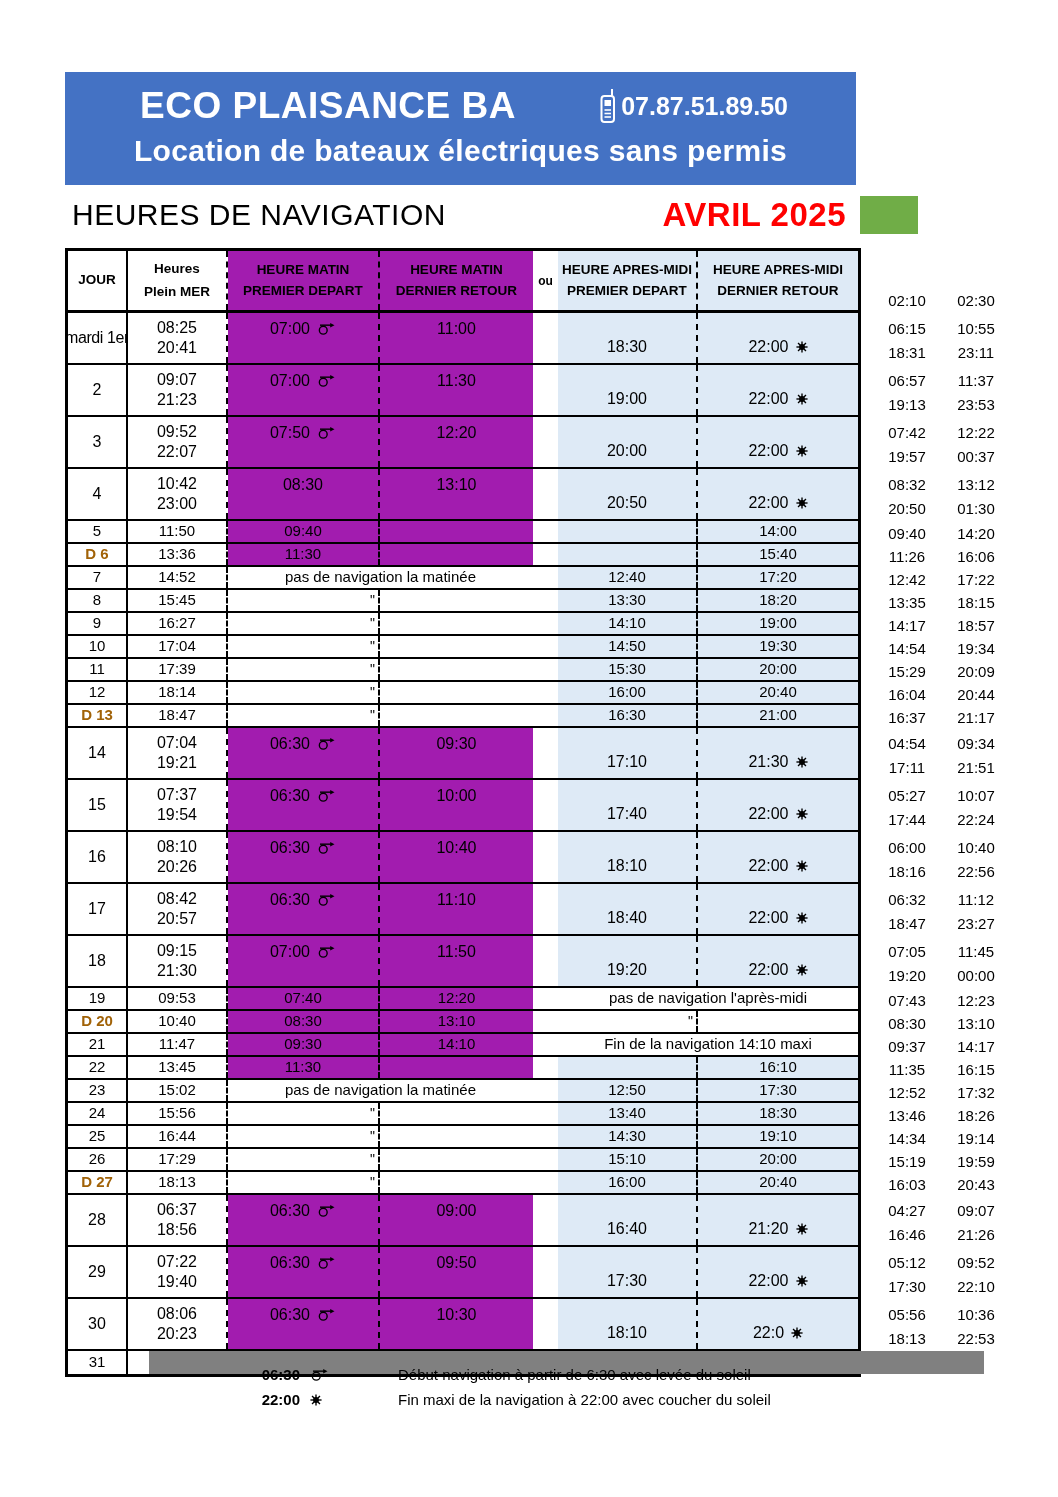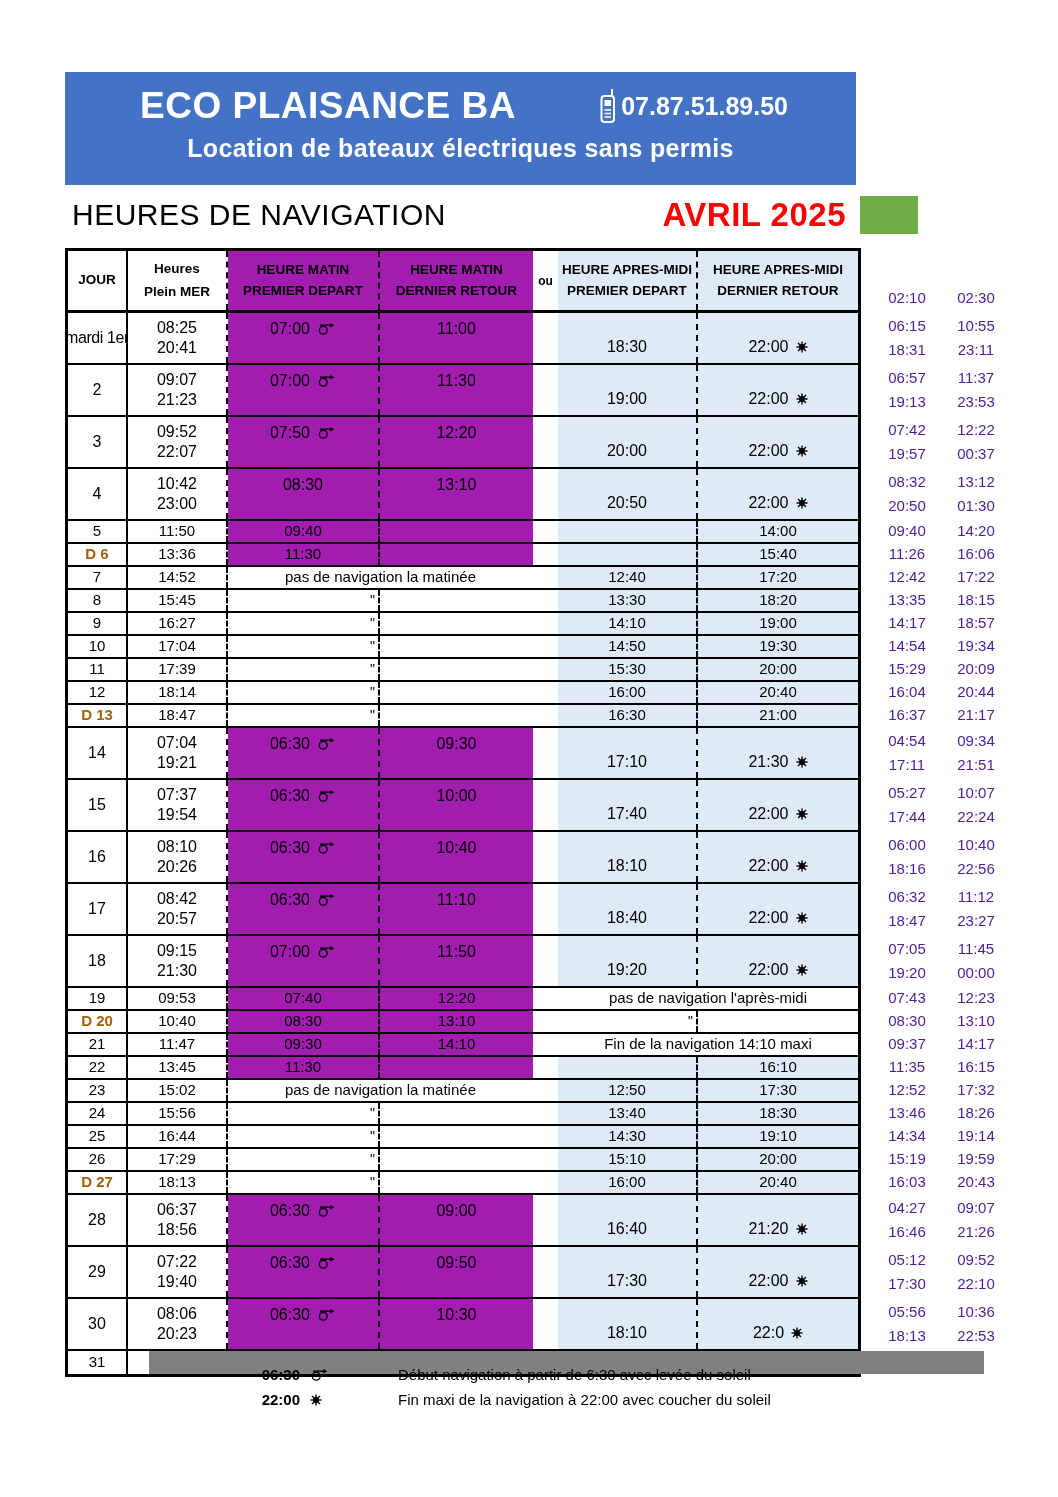--- a/index.html
+++ b/index.html
@@ -5,30 +5,30 @@
   html,body{margin:0;padding:0;background:#fff;}
   *{box-sizing:border-box;}
   .canvas{position:relative;width:1058px;height:1497px;background:#fff;font-family:"Liberation Sans",sans-serif;color:#000;overflow:hidden;}
 
   
   .banner{position:absolute;left:65px;top:72px;width:791px;height:113px;background:#4472c4;color:#fff;}
   .banner-row1{display:flex;align-items:center;padding-top:13px;}
   .banner-title{font-size:37px;font-weight:700;margin-left:75px;letter-spacing:.5px;white-space:nowrap;}
   .banner-phone{display:flex;align-items:center;margin-left:auto;margin-right:68px;gap:2px;font-size:25px;font-weight:700;}
   .phone-svg{width:22px;height:36px;}
-  .banner-sub{font-size:25px;font-weight:700;text-align:center;margin-top:7px;letter-spacing:.3px;}
+  .banner-sub{font-size:30px;font-weight:700;text-align:center;margin-top:7px;letter-spacing:.3px;}
 
   
   .page-head{position:absolute;left:72px;top:196px;width:846px;display:flex;align-items:center;}
   .page-title{font-size:30px;letter-spacing:.5px;}
   .month{margin-left:auto;font-size:33px;font-weight:700;color:#ff0000;letter-spacing:.5px;}
   .square{width:58px;height:38px;background:#70ad47;margin-left:14px;flex:none;}
 
   
-  .table-wrap{position:absolute;left:65px;top:248px;display:flex;align-items:flex-start;}
+  .table-wrap{position:absolute;left:65px;top:248px;display:flex;align-items:flex-end;}
   .table{width:796px;border:3px solid #000;background:#fff;}
   .trow{display:grid;grid-template-columns:60px 100px 152px 153px 25px 140px 160px;border-bottom:2.5px solid #000;}
   .trow:last-child{border-bottom:0;gap:21px;}
   .trow.header{height:62px;border-bottom:3px solid #000;}
   .trow.double{height:52px;}
   .trow.single{height:23px;}
   .trow.gray{height:23px;}
 
   .c{position:relative;display:flex;align-items:center;justify-content:center;font-size:15px;line-height:1.1;}
   .trow.double .c{font-size:16px;}
@@ -50,21 +50,21 @@
   .val{display:inline-flex;align-items:center;gap:7px;white-space:nowrap;}
   .ic-sunrise{width:19px;height:13px;}
   .ic-sun{width:12px;height:12px;}
 
   
   .hc{flex-direction:column;justify-content:center;font-weight:700;font-size:13.5px;line-height:1.5;text-align:center;}
   .hc.ou-h{font-size:12px;line-height:1;}
 
   
   .side{margin-left:16px;padding-top:3px;}
-  .srow{display:grid;grid-template-columns:60px 58px;column-gap:10px;color:#4c1d95;border-bottom:2.5px solid transparent;}
+  .srow{display:grid;grid-template-columns:60px 58px;column-gap:10px;color:#000000;border-bottom:2.5px solid transparent;}
   .srow.header{height:62px;border-bottom:3px solid transparent;}
   .srow.double{height:52px;}
   .srow.single{height:23px;}
   .srow.gray{height:23px;}
   .scol{display:flex;flex-direction:column;justify-content:center;align-items:center;font-size:15px;line-height:1.1;}
   .srow.double .scol{justify-content:space-between;padding:5px 0;}
   .srow.header .scol{justify-content:flex-end;padding-bottom:4px;}
 
   
   .legend{position:absolute;left:248px;top:1366px;display:flex;flex-direction:column;gap:8px;}

